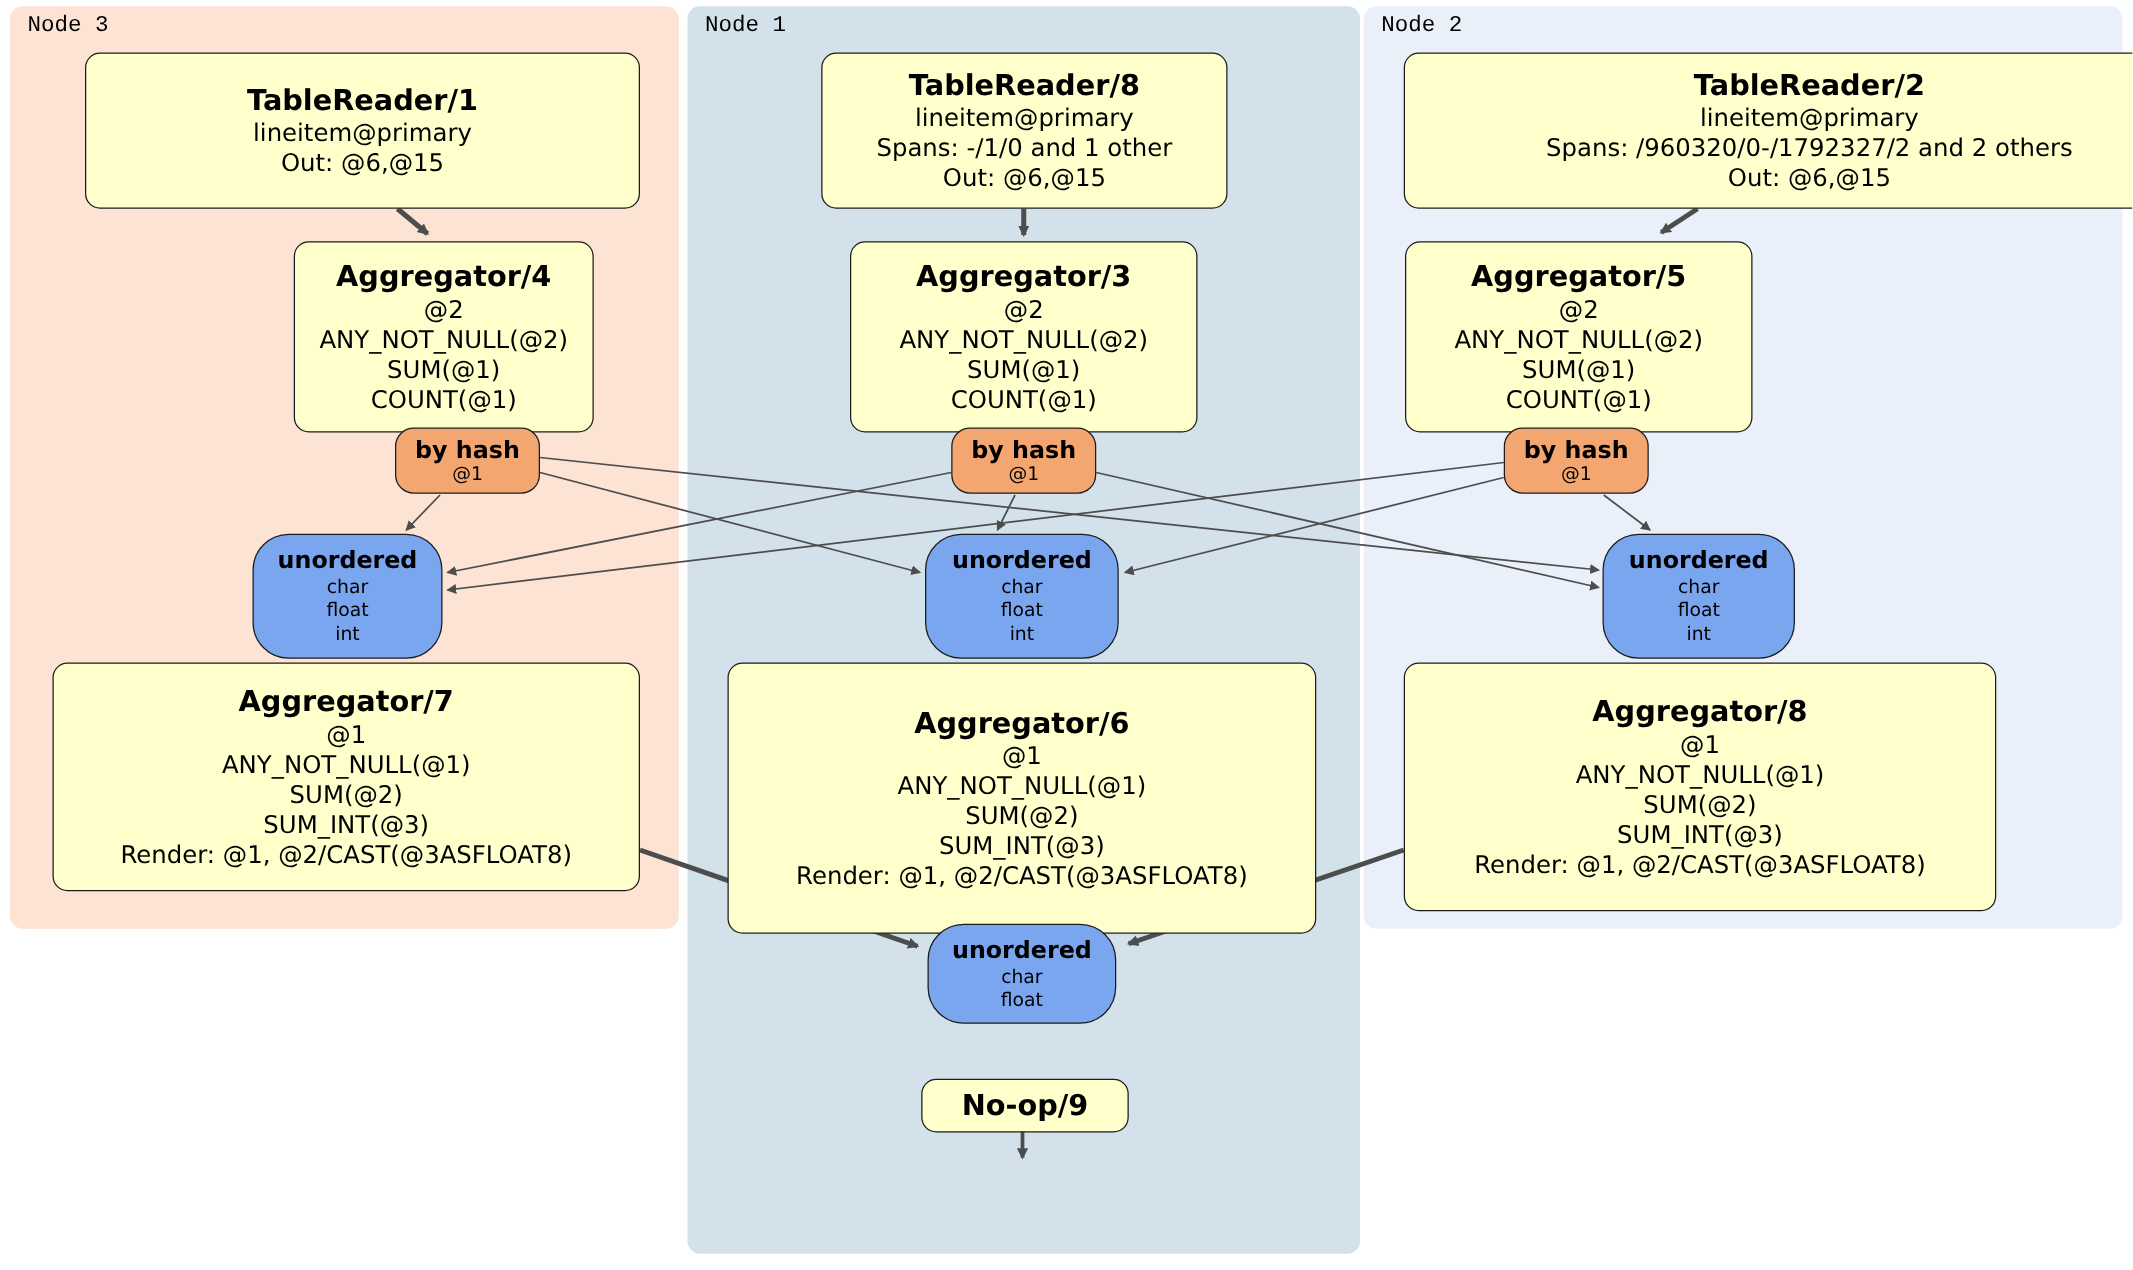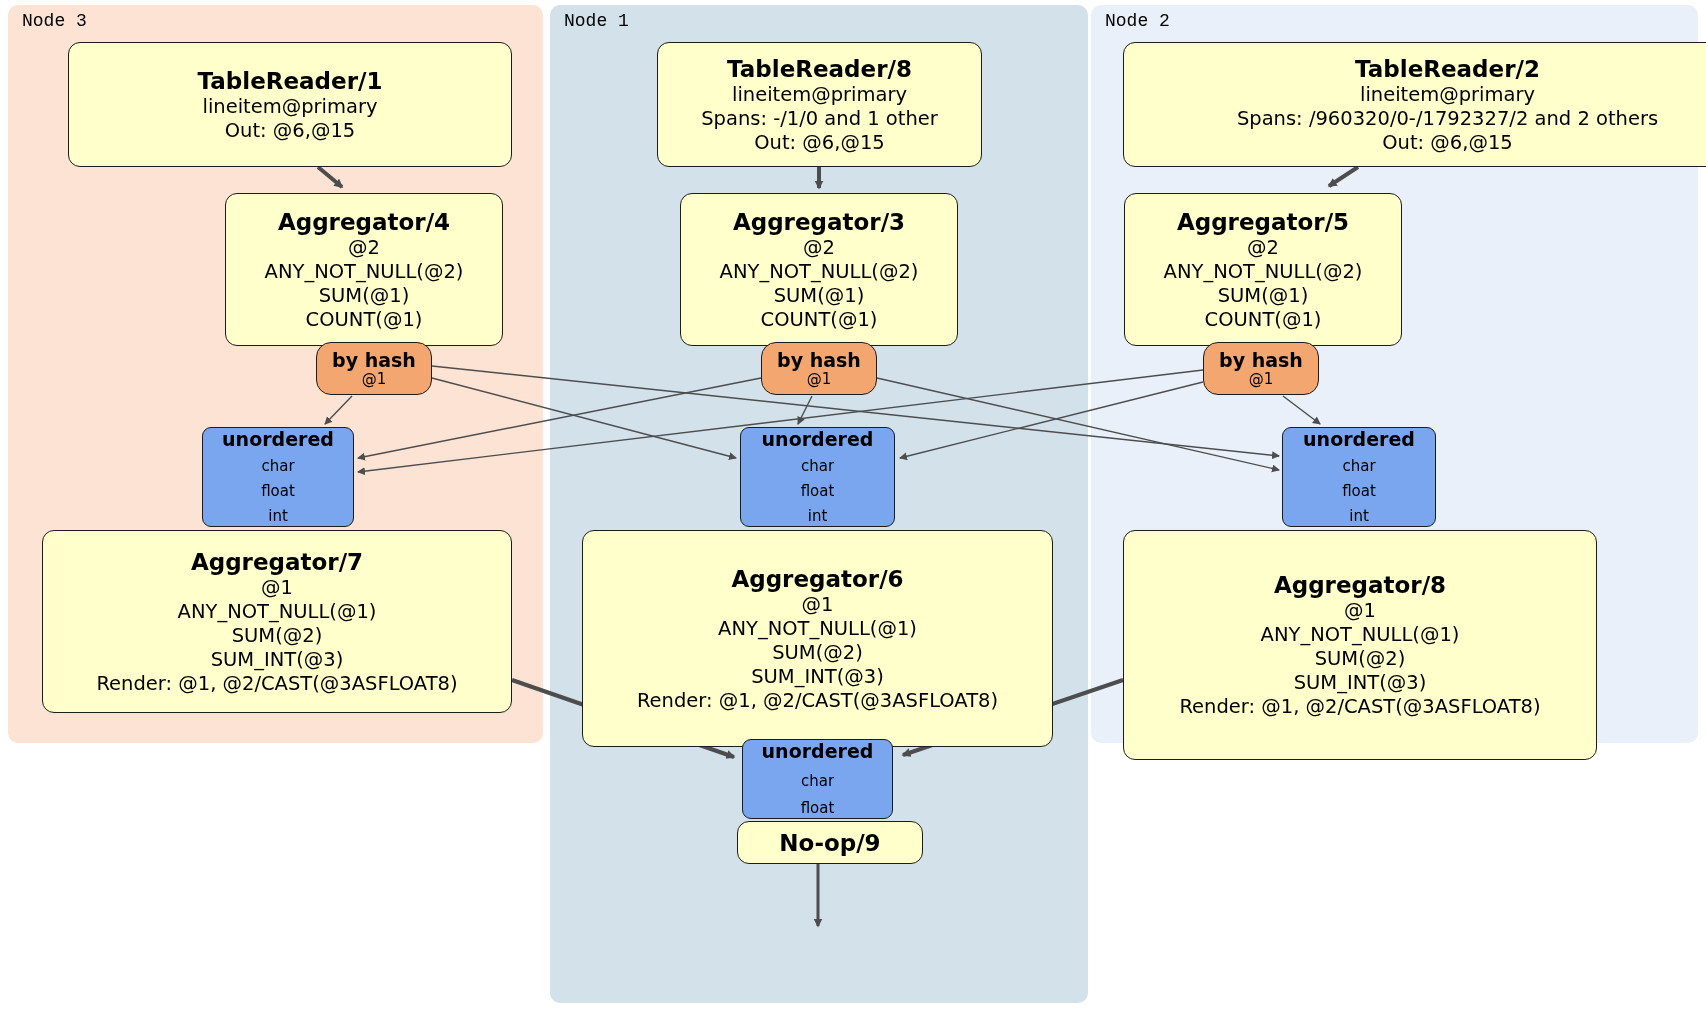--- a/index.html
+++ b/index.html
@@ -25,21 +25,21 @@
     background:var(--processor_fill,#ffffcc);
     border:1.6px solid #1c1c1c; border-radius:12px;
     display:flex; flex-direction:column; align-items:center; justify-content:center;
     text-align:center;
   }
   .box .title { font-weight:700; font-size:23px; line-height:28px; white-space:nowrap; }
   .box .line  { font-size:19.5px; line-height:24px; white-space:nowrap; }
   .router { background:var(--router_fill,#f4a670); border-radius:15px; }
   .router .title { font-size:19px; line-height:21px; }
   .router .line  { font-size:15px; line-height:17px; }
-  .sync { background:var(--sync_fill,#7aa5ef); border-radius:9px;justify-content:space-between; }
+  .sync { background:var(--sync_fill,#7aa5ef); border-radius:29px; }
   .sync .title { font-size:19px; line-height:23px; }
   .sync .line  { font-size:15px; line-height:19px; }
 </style>
 </head>
 <body>
 
 <div class="canvas">
 
   <div class="region region-n3"></div>
   <div class="region region-n1"></div>
@@ -79,21 +79,21 @@
 
     <line class="edge-med" x1="818" y1="864" x2="818" y2="926" marker-end="url(#athick)"></line>
   </svg>
 
   <div class="box" style="left:68px;top:42px;width:444px;height:125px">
     <div class="title">TableReader/1</div>
     <div class="line">lineitem@primary</div>
     <div class="line">Out: @6,@15</div>
   </div>
 
-  <div class="box" style="left:225px;top:193px;width:278px;height:153px">
+  <div class="box" style="left:235px;top:193px;width:240px;height:153px">
     <div class="title">Aggregator/4</div>
     <div class="line">@2</div>
     <div class="line">ANY_NOT_NULL(@2)</div>
     <div class="line">SUM(@1)</div>
     <div class="line">COUNT(@1)</div>
   </div>
 
   <div class="box router" style="left:316px;top:342px;width:116px;height:53px">
     <div class="title">by hash</div>
     <div class="line">@1</div>
@@ -150,21 +150,21 @@
     <div class="line">SUM_INT(@3)</div>
     <div class="line">Render: @1, @2/CAST(@3ASFLOAT8)</div>
   </div>
 
   <div class="box sync" style="left:742px;top:739px;width:151px;height:80px">
     <div class="title">unordered</div>
     <div class="line">char</div>
     <div class="line">float</div>
   </div>
 
-  <div class="box" style="left:737px;top:821px;width:186px;height:43px">
+  <div class="box" style="left:737px;top:863px;width:166px;height:43px">
     <div class="title">No-op/9</div>
   </div>
 
 
   <div class="box" style="left:1123px;top:42px;width:649px;height:125px">
     <div class="title">TableReader/2</div>
     <div class="line">lineitem@primary</div>
     <div class="line">Spans: /960320/0-/1792327/2 and 2 others</div>
     <div class="line">Out: @6,@15</div>
   </div>
@@ -182,21 +182,21 @@
     <div class="line">@1</div>
   </div>
 
   <div class="box sync" style="left:1282px;top:427px;width:154px;height:100px">
     <div class="title">unordered</div>
     <div class="line">char</div>
     <div class="line">float</div>
     <div class="line">int</div>
   </div>
 
-  <div class="box" style="left:1123px;top:530px;width:474px;height:230px">
+  <div class="box" style="left:1123px;top:530px;width:474px;height:199px">
     <div class="title">Aggregator/8</div>
     <div class="line">@1</div>
     <div class="line">ANY_NOT_NULL(@1)</div>
     <div class="line">SUM(@2)</div>
     <div class="line">SUM_INT(@3)</div>
     <div class="line">Render: @1, @2/CAST(@3ASFLOAT8)</div>
   </div>
 
 </div>
 

